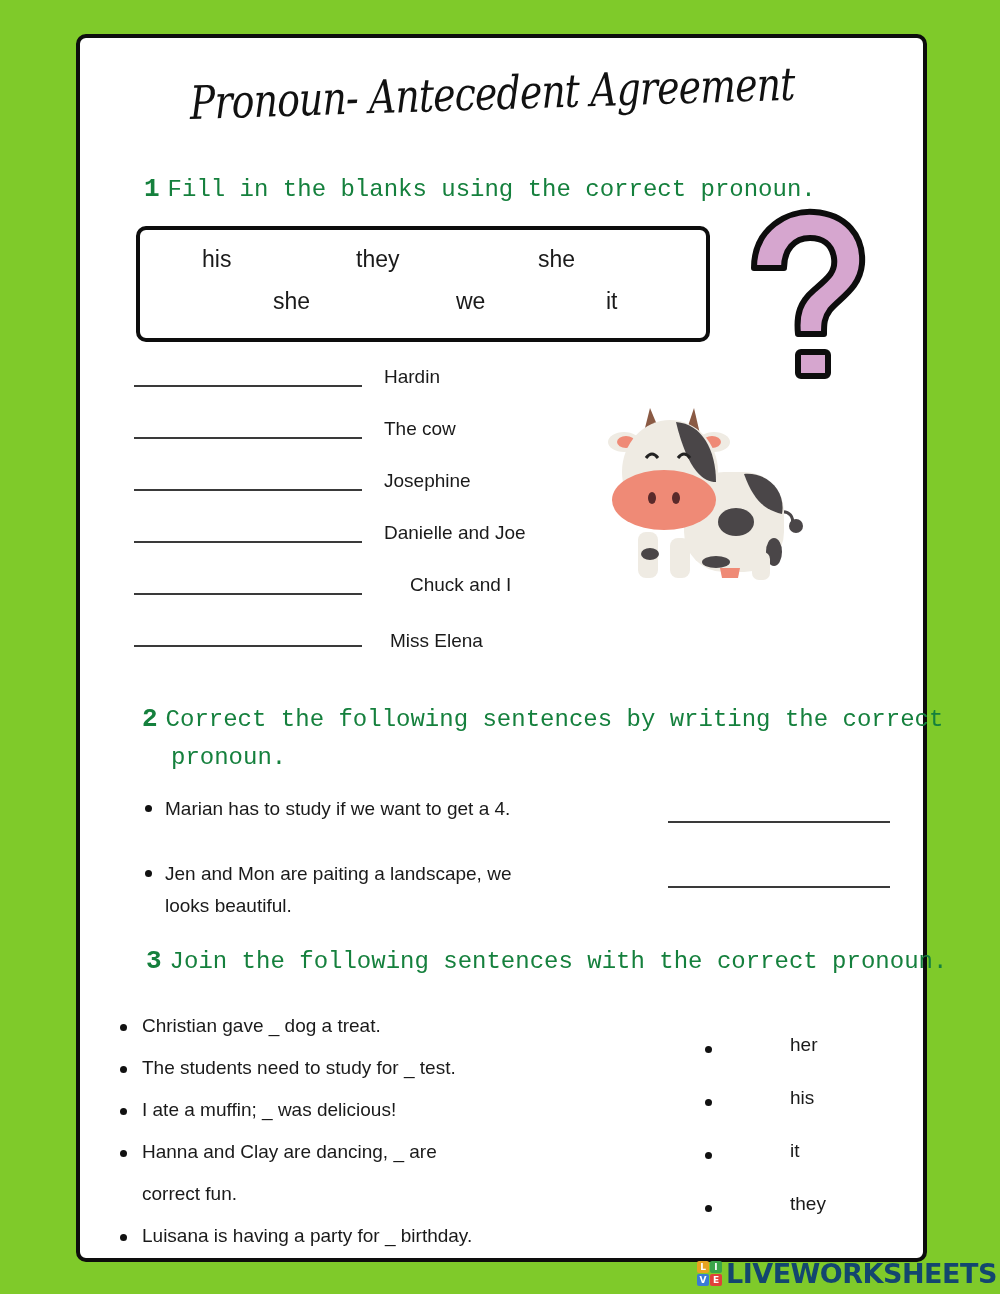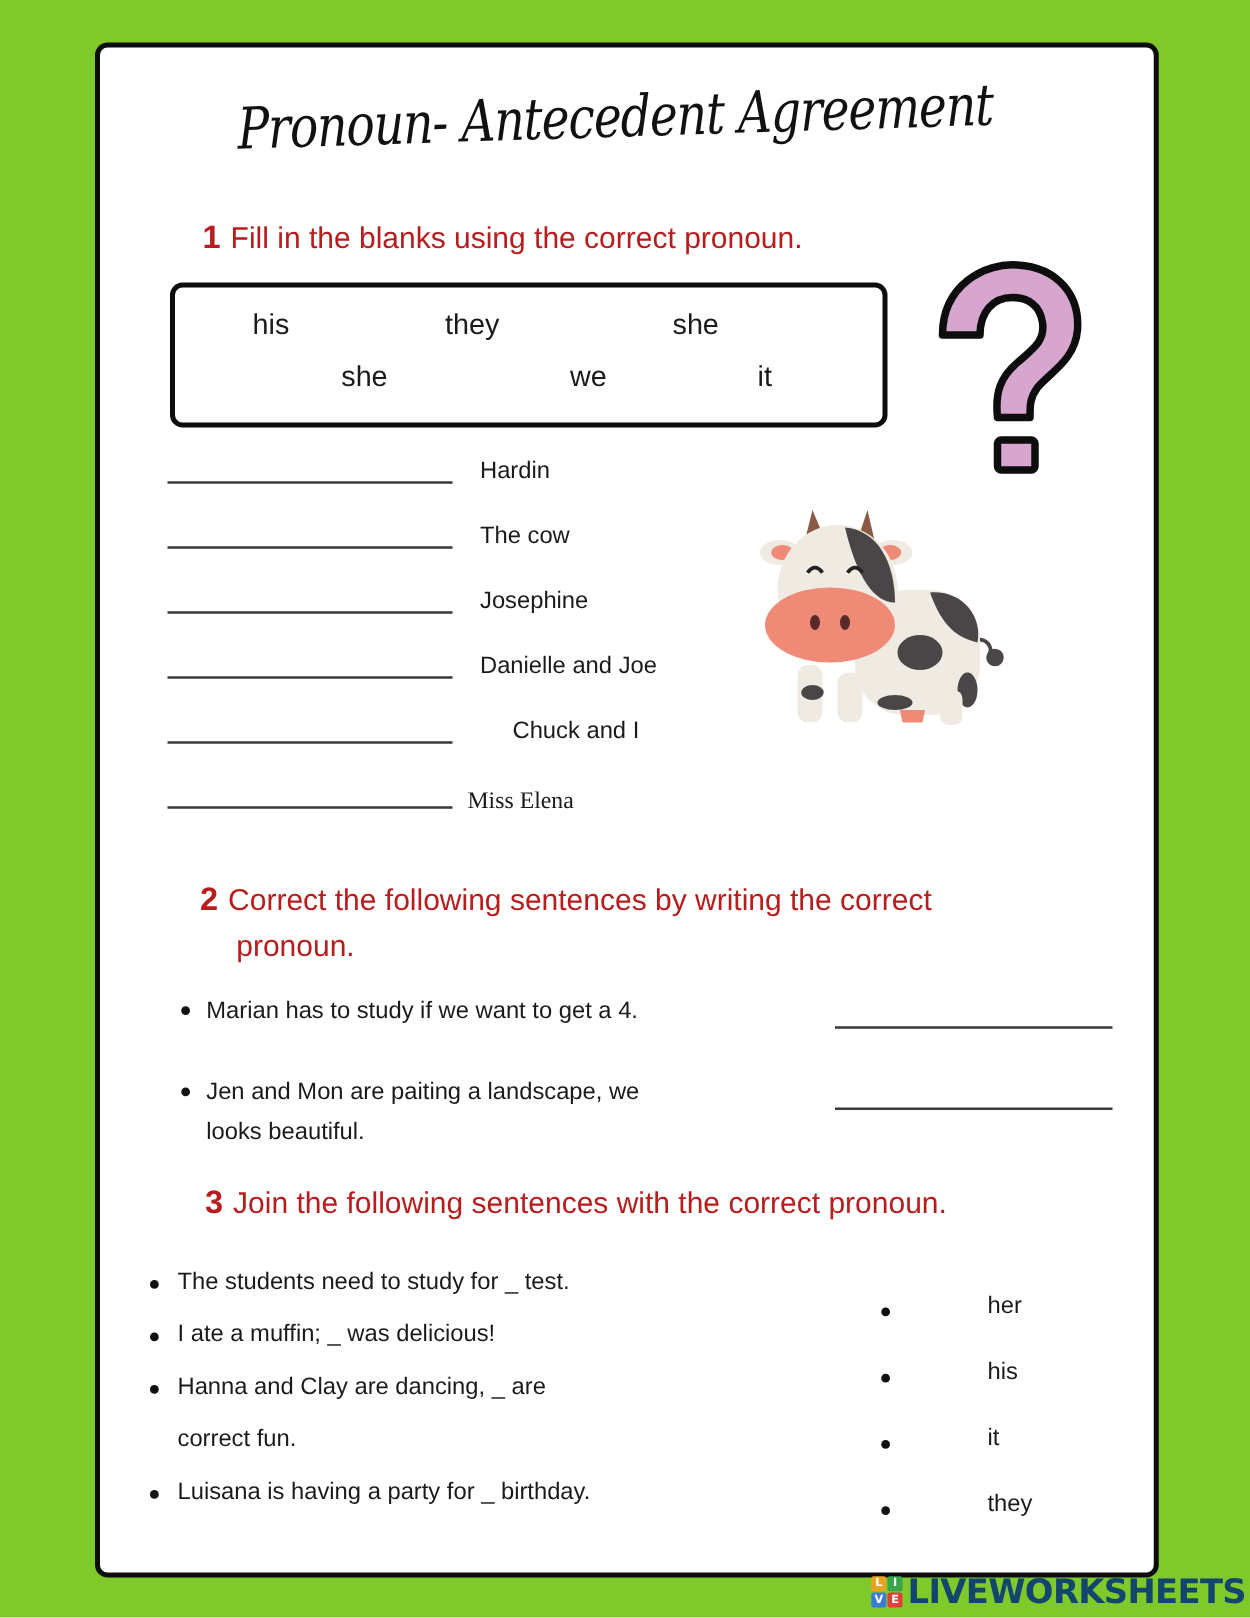--- a/index.html
+++ b/index.html
@@ -26,25 +26,24 @@
       font-style: italic;
       font-size: 46px;
       letter-spacing: -1px;
       font-weight: 300;
       transform: scaleX(0.82) rotate(-1.5deg);
       transform-origin: left center;
       white-space: nowrap;
       color: #111;
     }
     .heading {
-      font-family: Liberation Sans, sans-serif;
+      font-family: Liberation Mono, monospace;
       font-size: 24px;
-      color: #b91c1c;
+      color: #15803d;
       white-space: nowrap;
-      margin-left: 18px;
     }
     .heading .num { font-weight: bold; margin-right: 8px; font-size: 26px; }
     .wordbox {
       left: 56px; top: 188px;
       width: 566px; height: 108px;
       border: 4px solid #0d0d0d;
       border-radius: 10px;
     }
     .word {
       font-family: "Liberation Sans", sans-serif;
@@ -138,21 +137,21 @@
   <div class="abs blank-line" style="left:54px; top:451px; width:228px;"></div>
   <div class="abs label" style="left:304px; top:432px;">Josephine</div>
 
   <div class="abs blank-line" style="left:54px; top:503px; width:228px;"></div>
   <div class="abs label" style="left:304px; top:484px;">Danielle and Joe</div>
 
   <div class="abs blank-line" style="left:54px; top:555px; width:228px;"></div>
   <div class="abs label" style="left:288px; top:536px;margin-left:42px;">Chuck and I</div>
 
   <div class="abs blank-line" style="left:54px; top:607px; width:228px;"></div>
-  <div class="abs label" style="left:294px; top:592px;font-family:Liberation Serif, serif;">Miss Elena</div>
+  <div class="abs label" style="left:310px; top:592px;">Miss Elena</div>
 
   <div class="abs" style="left:524px; top:364px; width:210px; height:190px;">
     <svg width="210" height="190" viewBox="0 0 210 190">
 
       <path d="M176 110 C186 108 190 116 188 122" stroke="#4a4648" stroke-width="3" fill="none"></path>
       <circle cx="192" cy="124" r="7" fill="#4a4648"></circle>
 
       <rect x="80" y="70" width="100" height="100" rx="40" fill="#efebe3"></rect>
       <path d="M140 72 C165 70 182 90 178 112 C162 108 150 100 140 72 Z" fill="#4a4648"></path>
       <ellipse cx="132" cy="120" rx="18" ry="14" fill="#4a4648"></ellipse>
@@ -203,20 +202,24 @@
   </div>
   <div class="abs blank-line" style="left:588px; top:848px; width:222px;"></div>
 
   <div class="abs heading" style="left:66px; top:908px;">
     <span class="num">3</span><span>Join the following sentences with the correct pronoun.</span>
   </div>
 
   <div class="abs" style="left:36px; top:970px; width:480px;">
     <div style="position:relative; height:42px;">
       <div class="abs dot" style="left:4px; top:16px;"></div>
+      <div class="abs bullet-text" style="left:26px; top:2px;">Christian gave _ dog a treat.</div>
+    </div>
+    <div style="position:relative; height:42px;">
+      <div class="abs dot" style="left:4px; top:16px;"></div>
       <div class="abs bullet-text" style="left:26px; top:2px;">The students need to study for _ test.</div>
     </div>
     <div style="position:relative; height:42px;">
       <div class="abs dot" style="left:4px; top:16px;"></div>
       <div class="abs bullet-text" style="left:26px; top:2px;text-align:right;">I ate a muffin; _ was delicious!</div>
     </div>
     <div style="position:relative; height:84px;">
       <div class="abs dot" style="left:4px; top:16px;"></div>
       <div class="abs bullet-text" style="left:26px; top:2px; line-height:42px;">
         <div style="margin-top:-5px;">Hanna and Clay are dancing, _ are</div>

